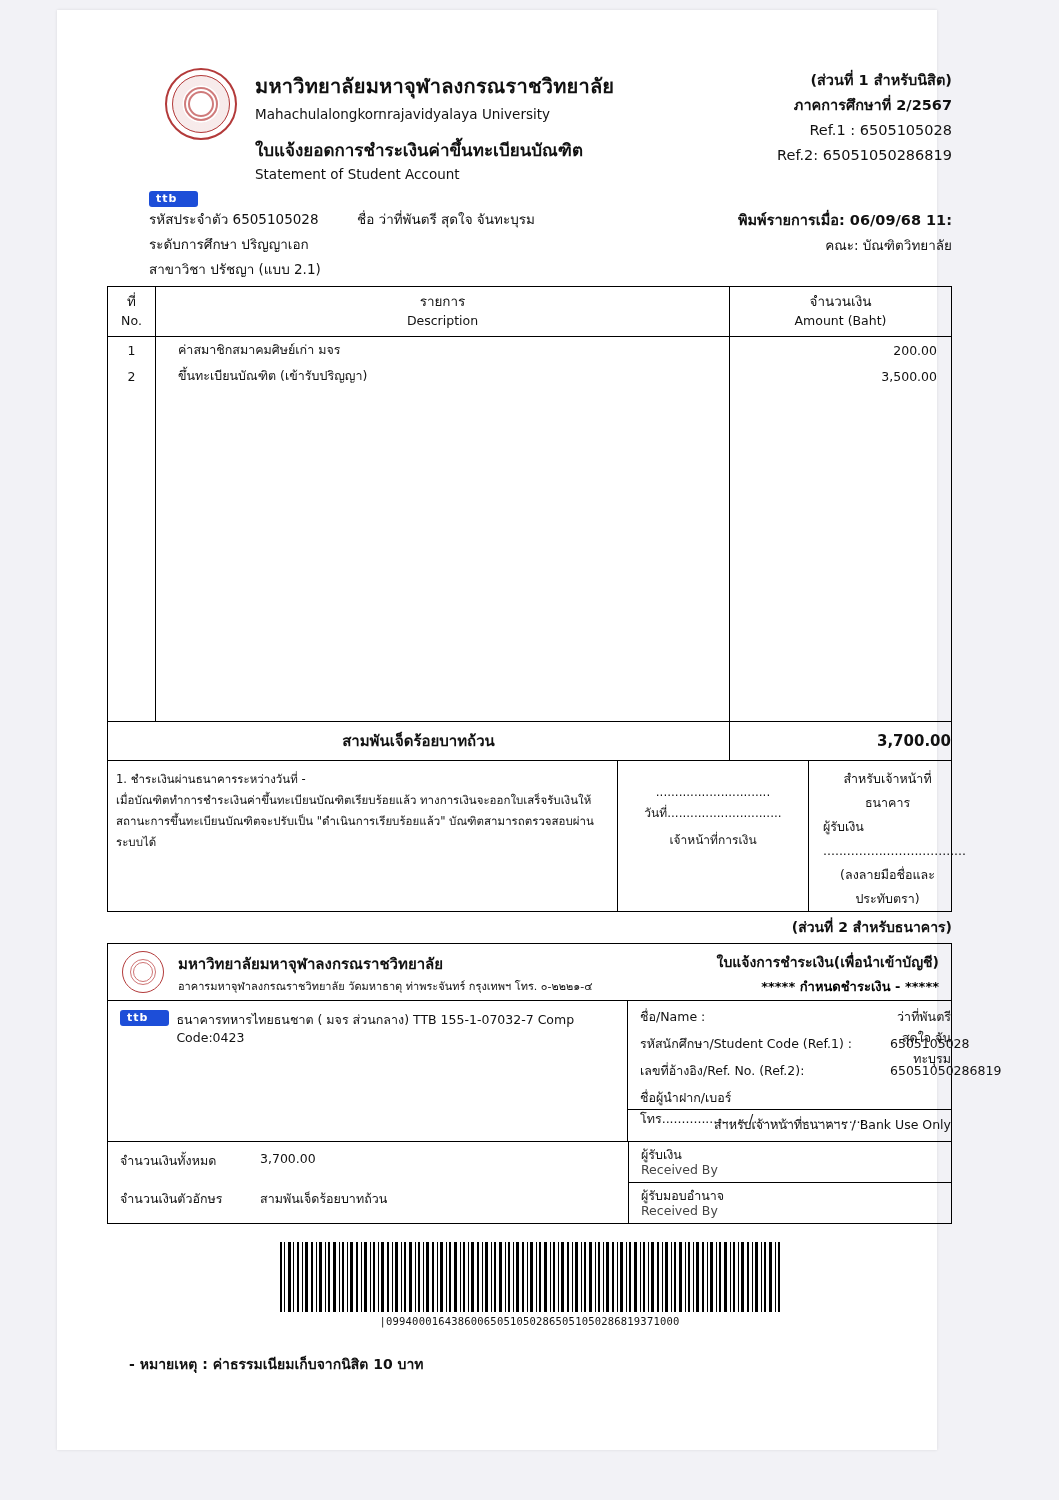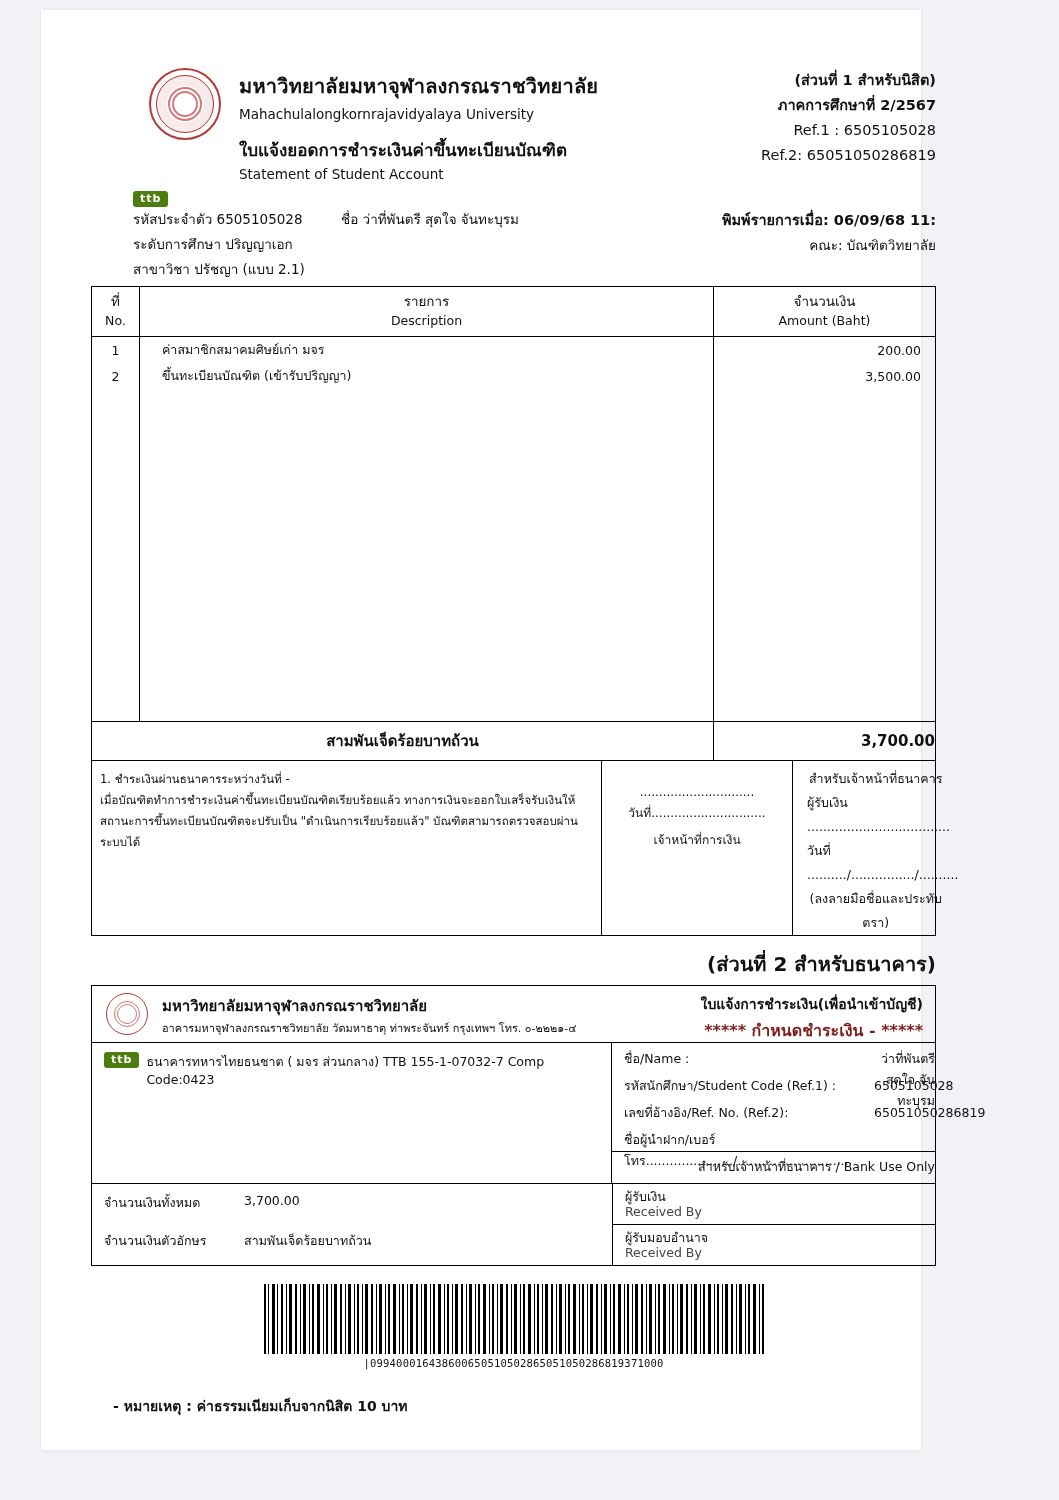--- a/index.html
+++ b/index.html
@@ -10,21 +10,21 @@
   }
   .page {
     position: relative;
     width: 1059px;
     height: 1500px;
     background: #f2f2f6;
     overflow: hidden;
   }
   .sheet {
     position: absolute;
-    left: 41px;
+    left: 57px;
     top: 10px;
     width: 880px;
     height: 1440px;
     background: #ffffff;
     box-shadow: 0 0 3px rgba(0,0,0,0.10);
   }
   .inner {
     position: absolute;
     left: 50px;
     top: 48px;
@@ -89,25 +89,25 @@
   }
   .doc-en {
     position: absolute;
     left: 148px;
     top: 108px;
     font-size: 13.5px;
     color: #111;
   }
   .ttb-badge {
     display: inline-block;
-    background: #4d7c0f;
+    background: #1d4ed8;
     color: #fff;
     font-size: 11px;
     font-weight: bold;
-    padding: 2px 7px 3px 7px;
+    padding: 2px 21px 3px 7px;
     border-radius: 3px;
     letter-spacing: 1px;
     line-height: 1;
     vertical-align: middle;
   }
   .bank-line {
     position: absolute;
     left: 42px;
     top: 133px;
     font-size: 13px;
@@ -208,24 +208,24 @@
     font-size: 12.5px;
     color: #111;
     padding: 6px 0 0 14px;
     line-height: 24px;
   }
   .notes .c3 .cen { text-align: center; padding-right: 14px; }
 
   
   .part2-caption {
     text-align: right;
-    font-size: 20px;
+    font-size: 14px;
     font-weight: bold;
     color: #111;
-    margin-top: 12px;
+    margin-top: 4px;
     margin-bottom: 5px;
   }
   .p2box {
     border: 1px solid #000;
     position: relative;
   }
   .p2-head {
     position: relative;
     height: 56px;
     border-bottom: 1px solid #000;
@@ -253,21 +253,21 @@
   .p2-addr {
     position: absolute; left: 70px; top: 33px;
     font-size: 11px; color: #111;
   }
   .p2-right-1 {
     position: absolute; right: 12px; top: 7px;
     font-size: 14px; font-weight: bold; color: #111;
   }
   .p2-right-2 {
     position: absolute; right: 12px; top: 32px;
-    font-size: 16px; font-weight: bold; color: #7f1d1d;
+    font-size: 13px; font-weight: bold; color: #000000;
   }
   .p2-mid { display: flex; border-bottom: 1px solid #000; }
   .p2-mid .left {
     flex: 0 0 520px;
     border-right: 1px solid #000;
     padding: 9px 0 0 12px;
     font-size: 12.5px;
     color: #111;
     display: flex;
     align-items: flex-start;
@@ -423,21 +423,20 @@
           <div>สถานะการขึ้นทะเบียนบัณฑิตจะปรับเป็น "ดำเนินการเรียบร้อยแล้ว" บัณฑิตสามารถตรวจสอบผ่านระบบได้</div>
         </div>
         <div class="c2">
           <div class="dots">..............................</div>
           <div class="ln2">วันที่..............................</div>
           <div class="ln3">เจ้าหน้าที่การเงิน</div>
         </div>
         <div class="c3">
           <div class="cen">สำหรับเจ้าหน้าที่ธนาคาร</div>
           <div>ผู้รับเงิน ....................................</div>
-          <div>วันที่ ........../................/..........</div>
           <div class="cen">(ลงลายมือชื่อและประทับตรา)</div>
         </div>
       </div>
 
       <div class="part2-caption">(ส่วนที่ 2 สำหรับธนาคาร)</div>
 
       <div class="p2box">
         <div class="p2-head">
           <div class="p2-seal"></div>
           <div class="p2-univ">มหาวิทยาลัยมหาจุฬาลงกรณราชวิทยาลัย</div>

